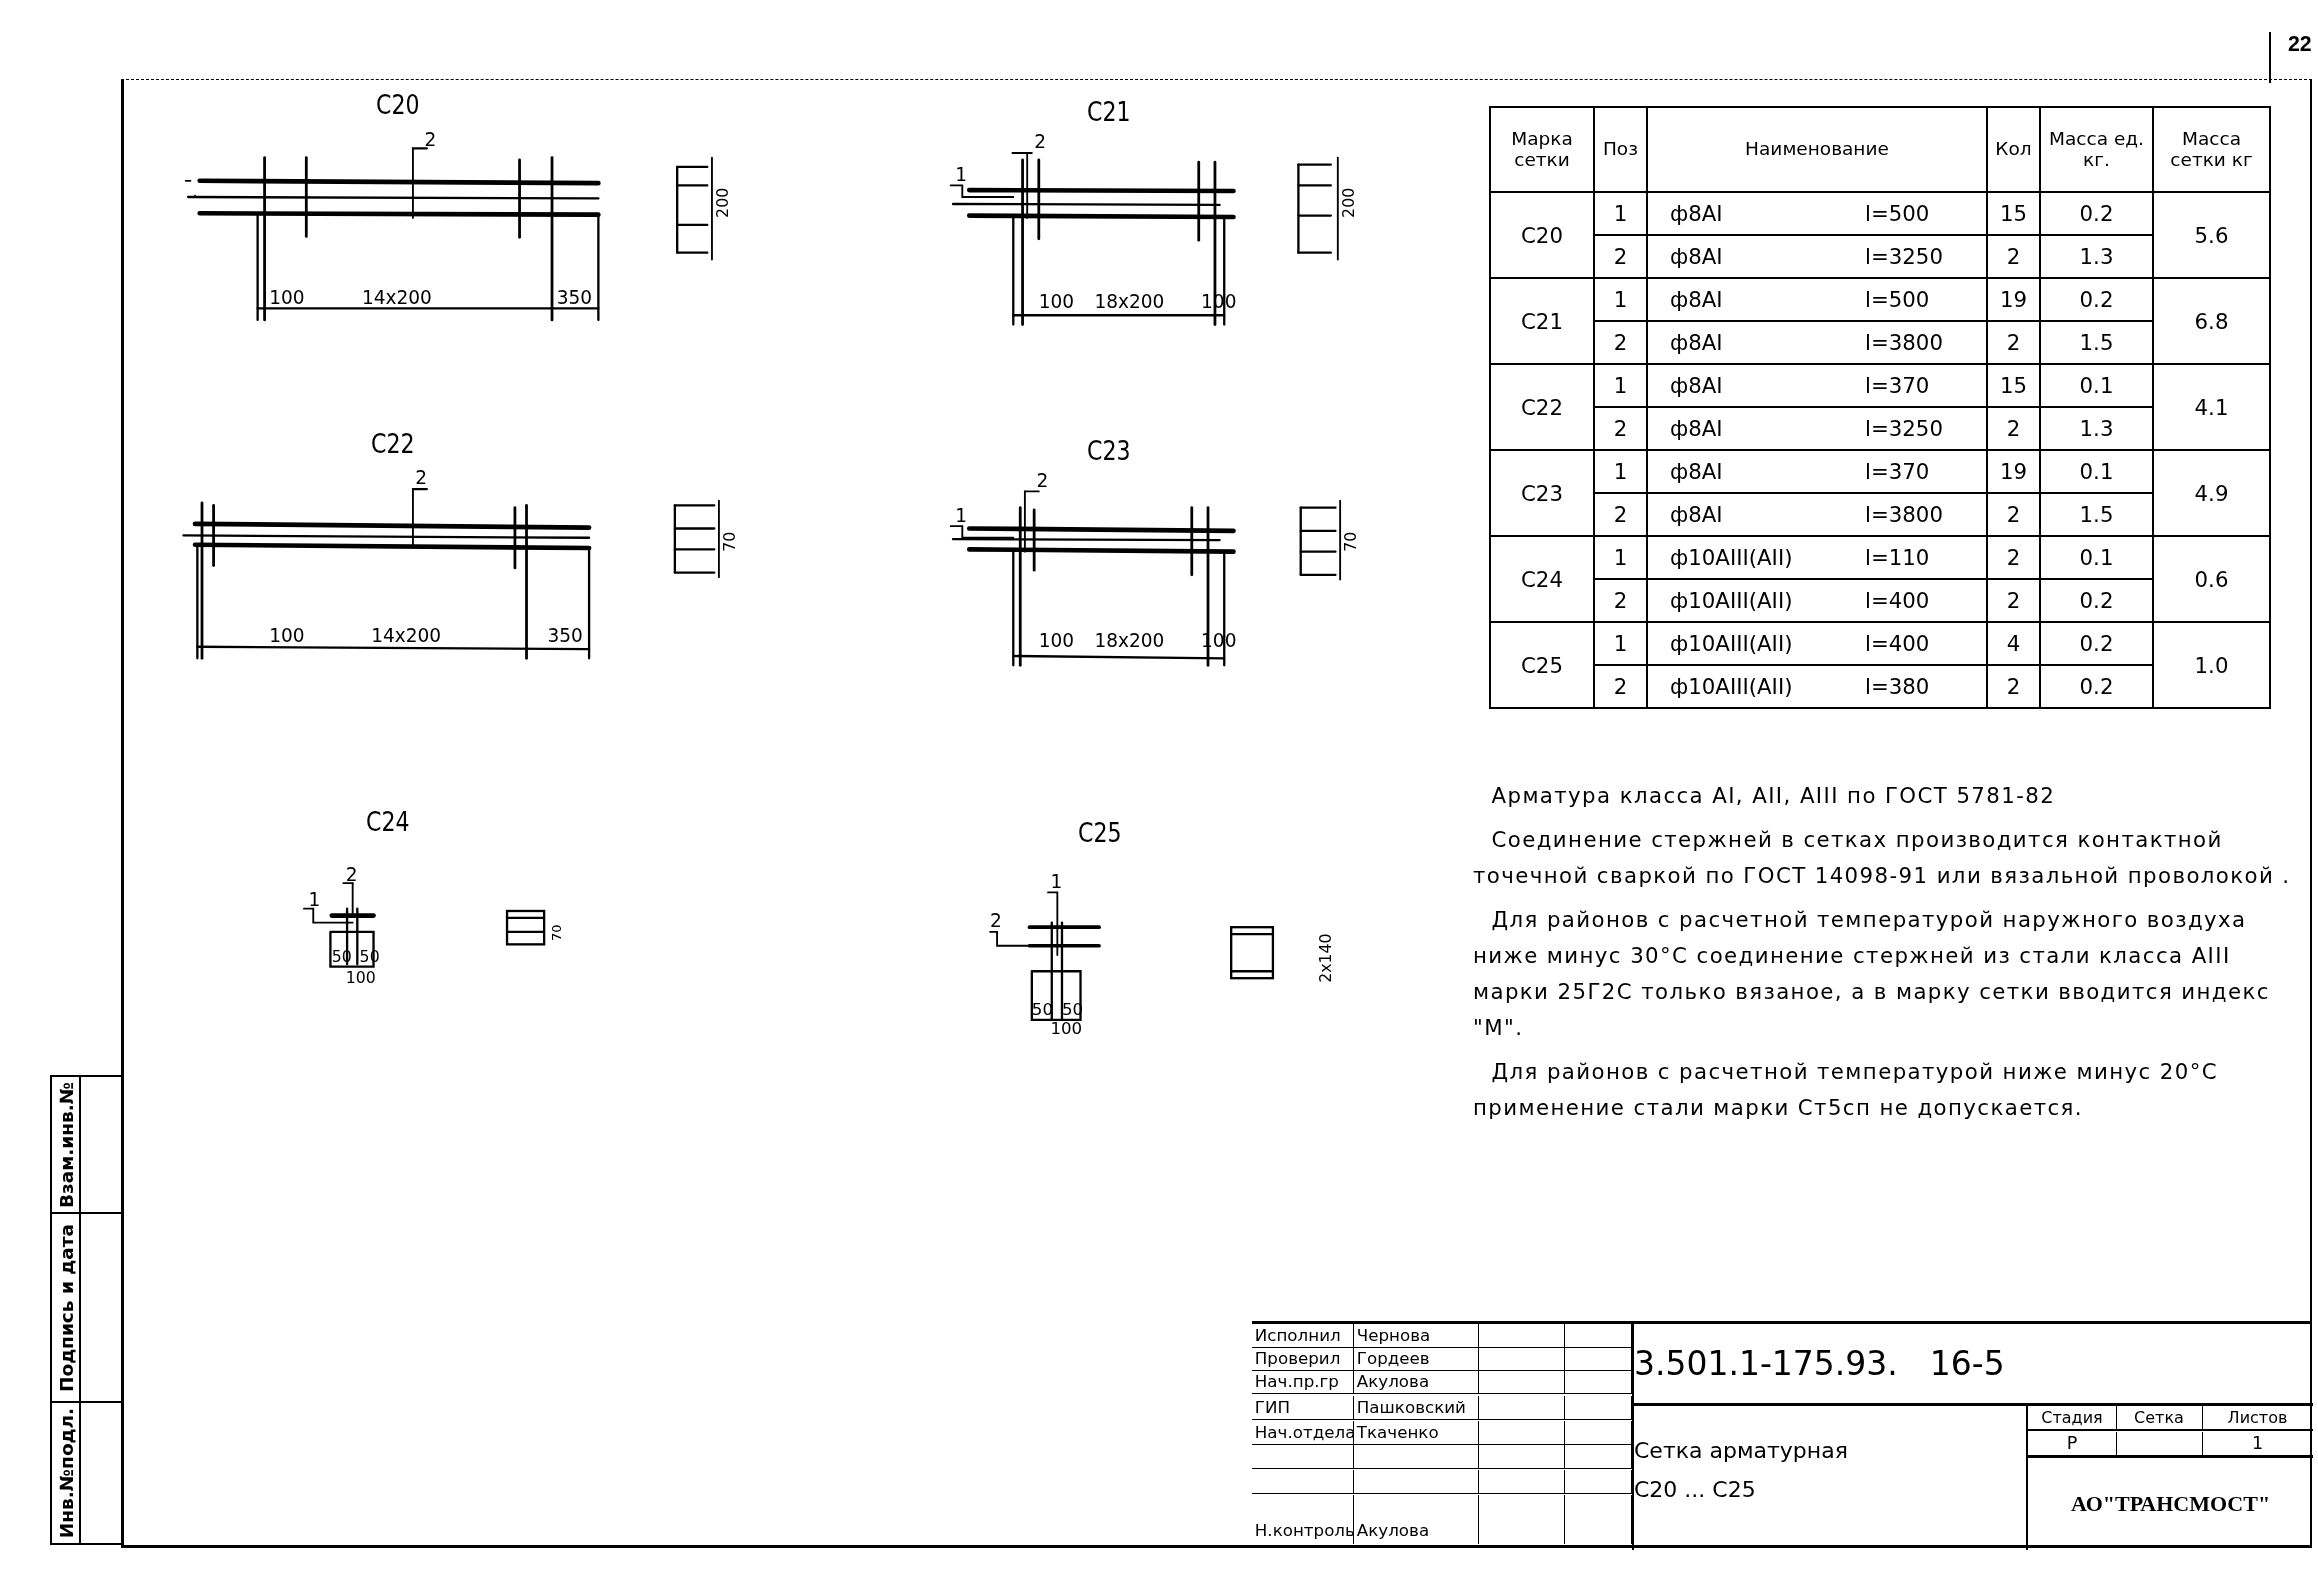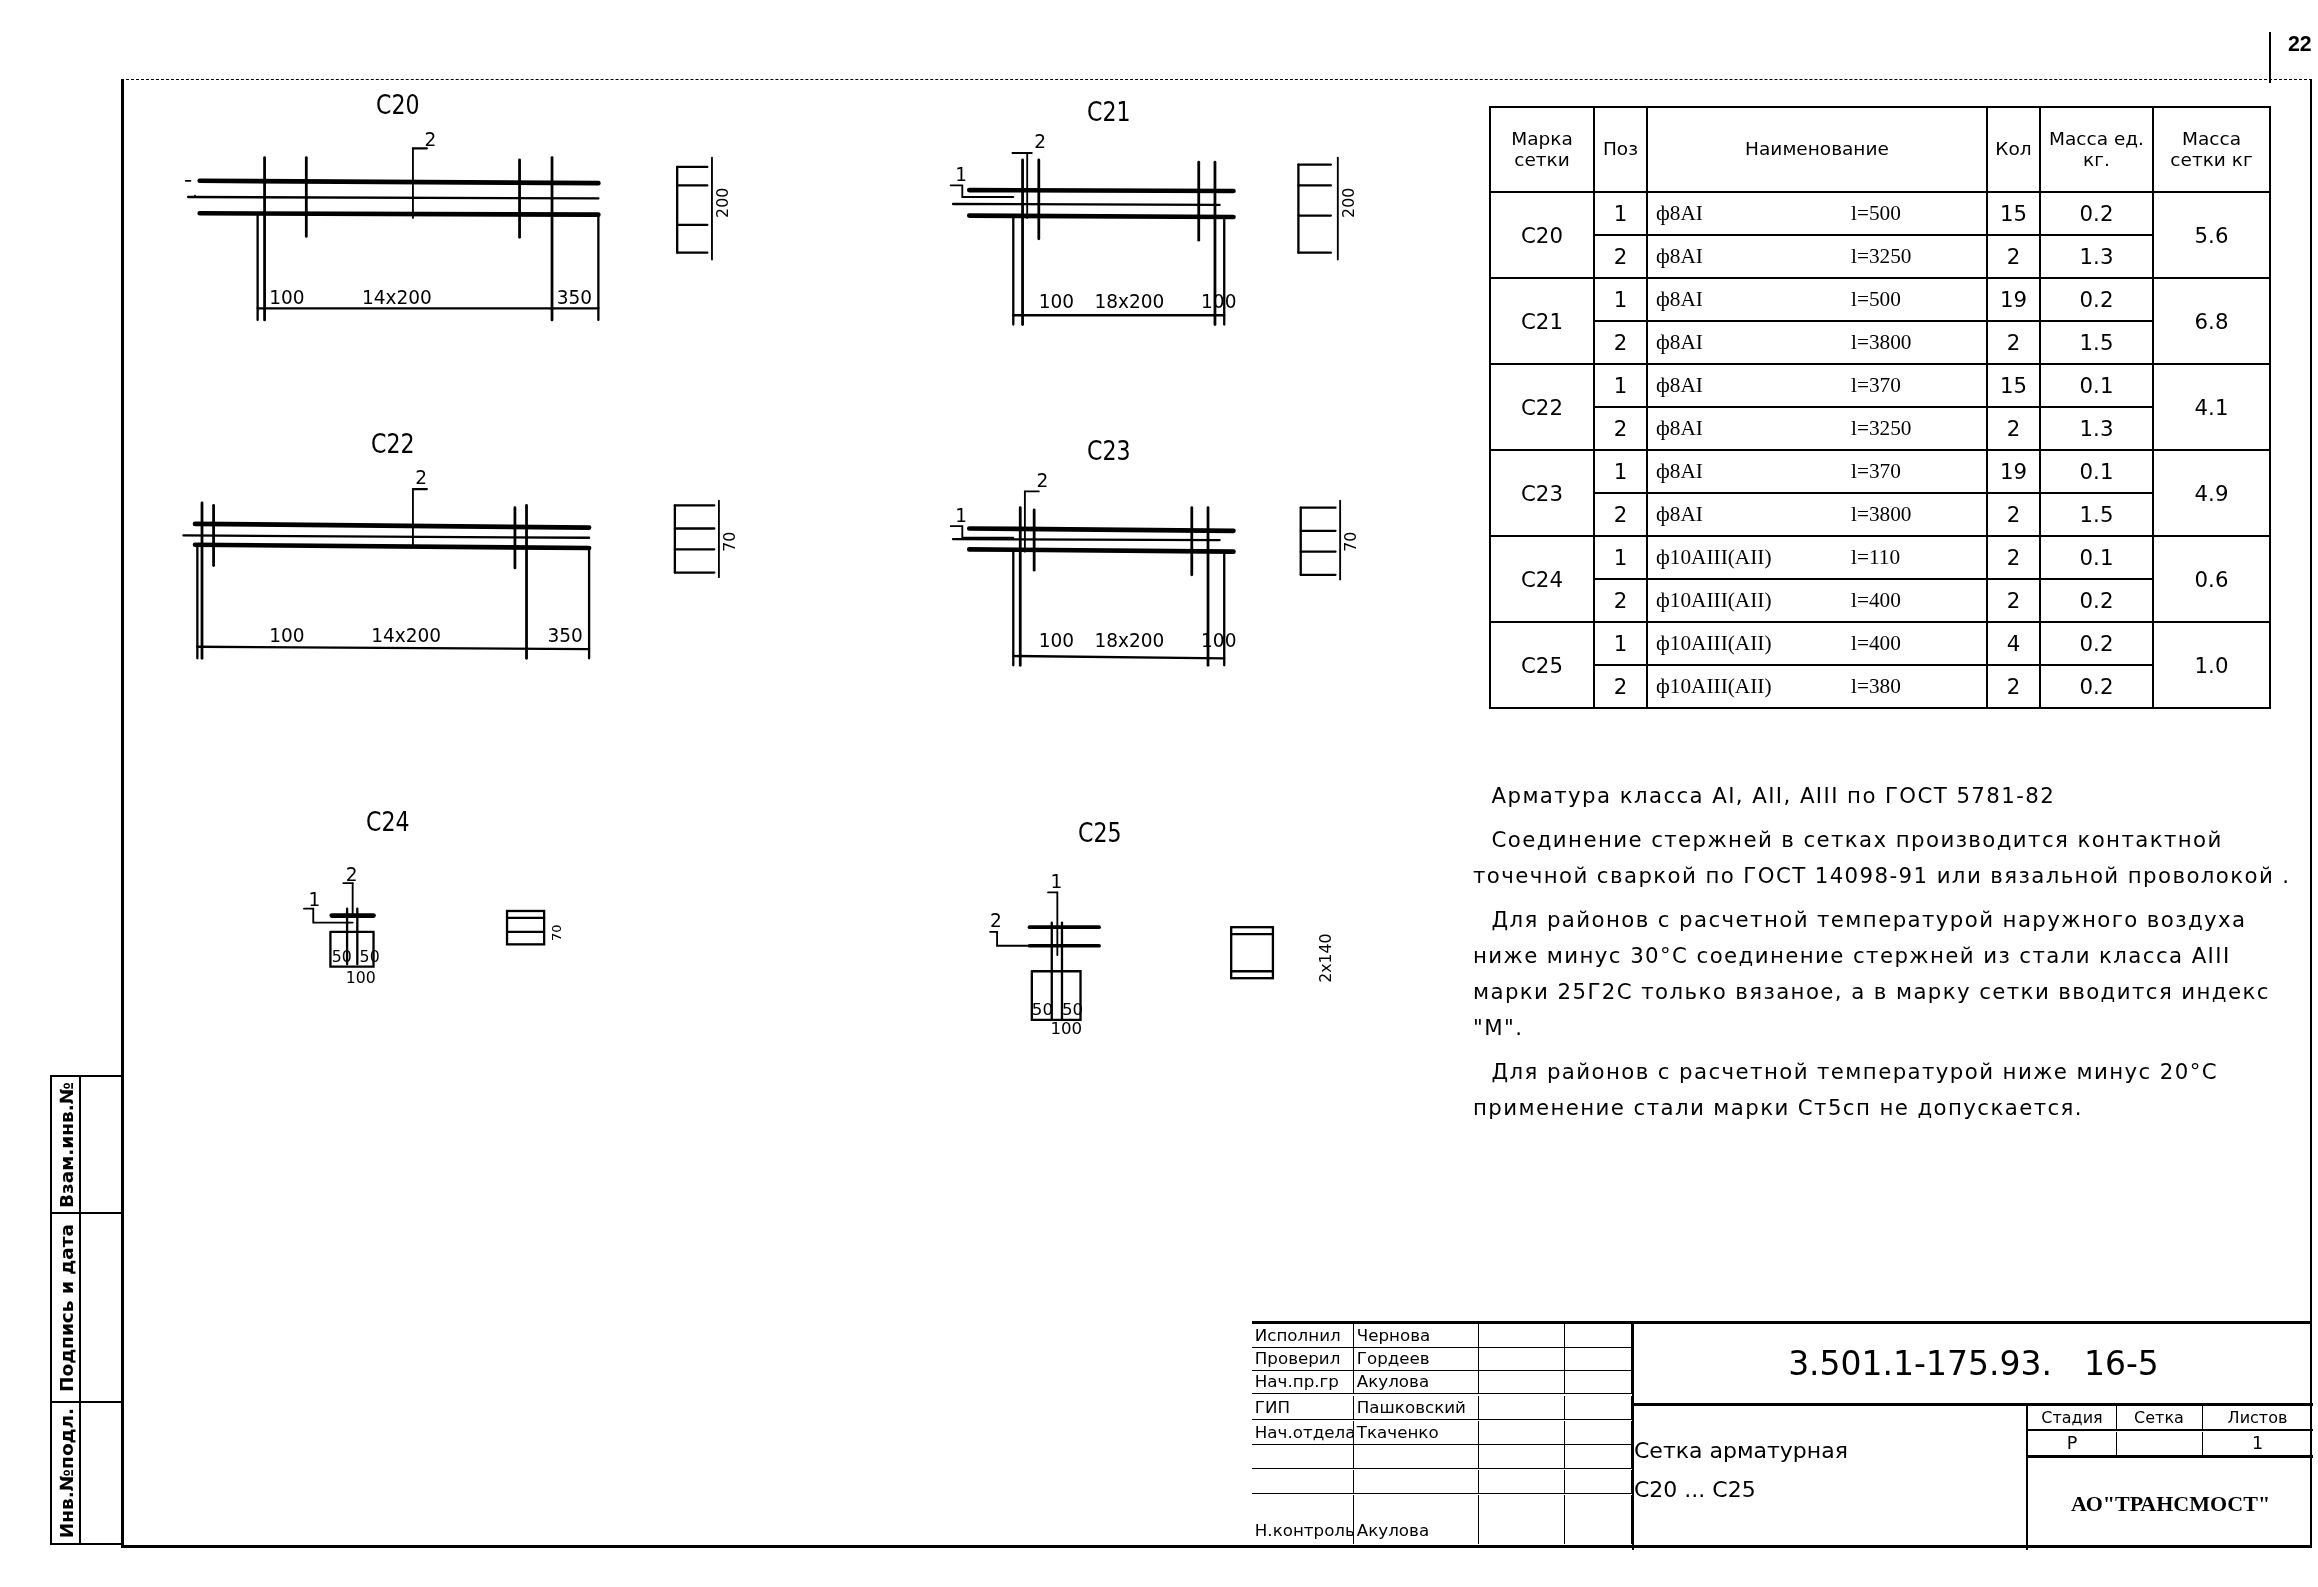--- a/index.html
+++ b/index.html
@@ -8,30 +8,30 @@
   .sheetno{position:absolute;left:2288px;top:32px;font:bold 21.3px "Liberation Sans",sans-serif;}
   .sheetno-line{position:absolute;left:2269px;top:32px;width:2.3px;height:51px;background:#000;}
   .drawing-title{position:absolute;font:26px "DejaVu Sans",sans-serif;transform:scaleX(0.85);transform-origin:left top;}
   svg.draw{position:absolute;left:0;top:0;}
   svg text{font-family:"DejaVu Sans",sans-serif;}
   
   table.spec{position:absolute;left:1489px;top:106px;border-collapse:collapse;font-family:"DejaVu Sans",sans-serif;}
   table.spec td, table.spec th{border:2.3px solid #000;text-align:center;font-weight:normal;padding:0;}
   table.spec th{font-size:18.5px;line-height:20.4px;height:83px;}
   table.spec td{font-size:21.3px;height:41px;}
-  table.spec td.name{text-align:left;padding-left:8px;font-family:Liberation Serif, serif;}
+  table.spec td.name{text-align:left;padding-left:22px;}
   .notes{position:absolute;left:1465px;top:770px;width:844px;font:21.3px "DejaVu Sans",sans-serif;line-height:36px;letter-spacing:1.4px;}
   .notes p{margin:8px;}
   .notes p.ind{text-indent:18.5px;}
   
   .tb{position:absolute;left:1252px;top:1321px;width:1060px;height:223px;border-top:3.2px solid #000;}
   .tb-left{position:absolute;left:0;top:0;width:380px;height:223px;}
   .tb-row{position:absolute;left:0;width:380px;border-bottom:1.9px solid #000;height:23px;}
   .tb-cell{position:absolute;top:0;height:100%;border-right:1.9px solid #000;font:16.7px "DejaVu Sans",sans-serif;line-height:23px;white-space:nowrap;overflow:hidden;padding-left:2.8px;box-sizing:border-box;}
-  .tb-code{position:absolute;left:380px;top:0;width:679px;height:79px;border-left:2.3px solid #000;font:33px "DejaVu Sans",sans-serif;display:flex;align-items:center;justify-content:center;gap:32px;}
+  .tb-code{position:absolute;left:380px;top:0;width:679px;height:79px;border-left:2.3px solid #000;font:33px "DejaVu Sans",sans-serif;display:flex;align-items:center;gap:32px;}
   .tb-name{position:absolute;left:380px;top:79px;width:394px;height:144px;border-left:2.3px solid #000;border-top:3.2px solid #000;font:22px "DejaVu Sans",sans-serif;text-align:left;}
   .tb-stage{position:absolute;left:774px;top:79px;width:285px;height:144px;border-left:2.3px solid #000;border-top:3.2px solid #000;}
   .st-head{position:absolute;top:0;height:23px;font:16px "DejaVu Sans",sans-serif;text-align:center;line-height:23px;border-right:1.9px solid #000;border-bottom:2.3px solid #000;}
   .st-val{position:absolute;top:25.5px;height:23px;font:17.6px "DejaVu Sans",sans-serif;text-align:center;line-height:23px;border-right:1.9px solid #000;border-bottom:3.2px solid #000;}
   .org{position:absolute;left:0;top:51px;width:285px;height:93px;font:bold 22px "Liberation Serif",serif;text-align:center;line-height:93px;}
   
   .stamp{position:absolute;left:50px;top:1075px;width:74px;height:469px;}
   .stamp-cell{position:absolute;left:0;width:74px;border:2.3px solid #000;box-sizing:border-box;}
   .stamp-label{position:absolute;left:0;top:0;width:29px;height:100%;border-right:2.3px solid #000;box-sizing:border-box;}
   .stamp-label span{position:absolute;left:50%;top:50%;transform:translate(-50%,-50%) rotate(-90deg);font:bold 18.5px "DejaVu Sans",sans-serif;white-space:nowrap;}

